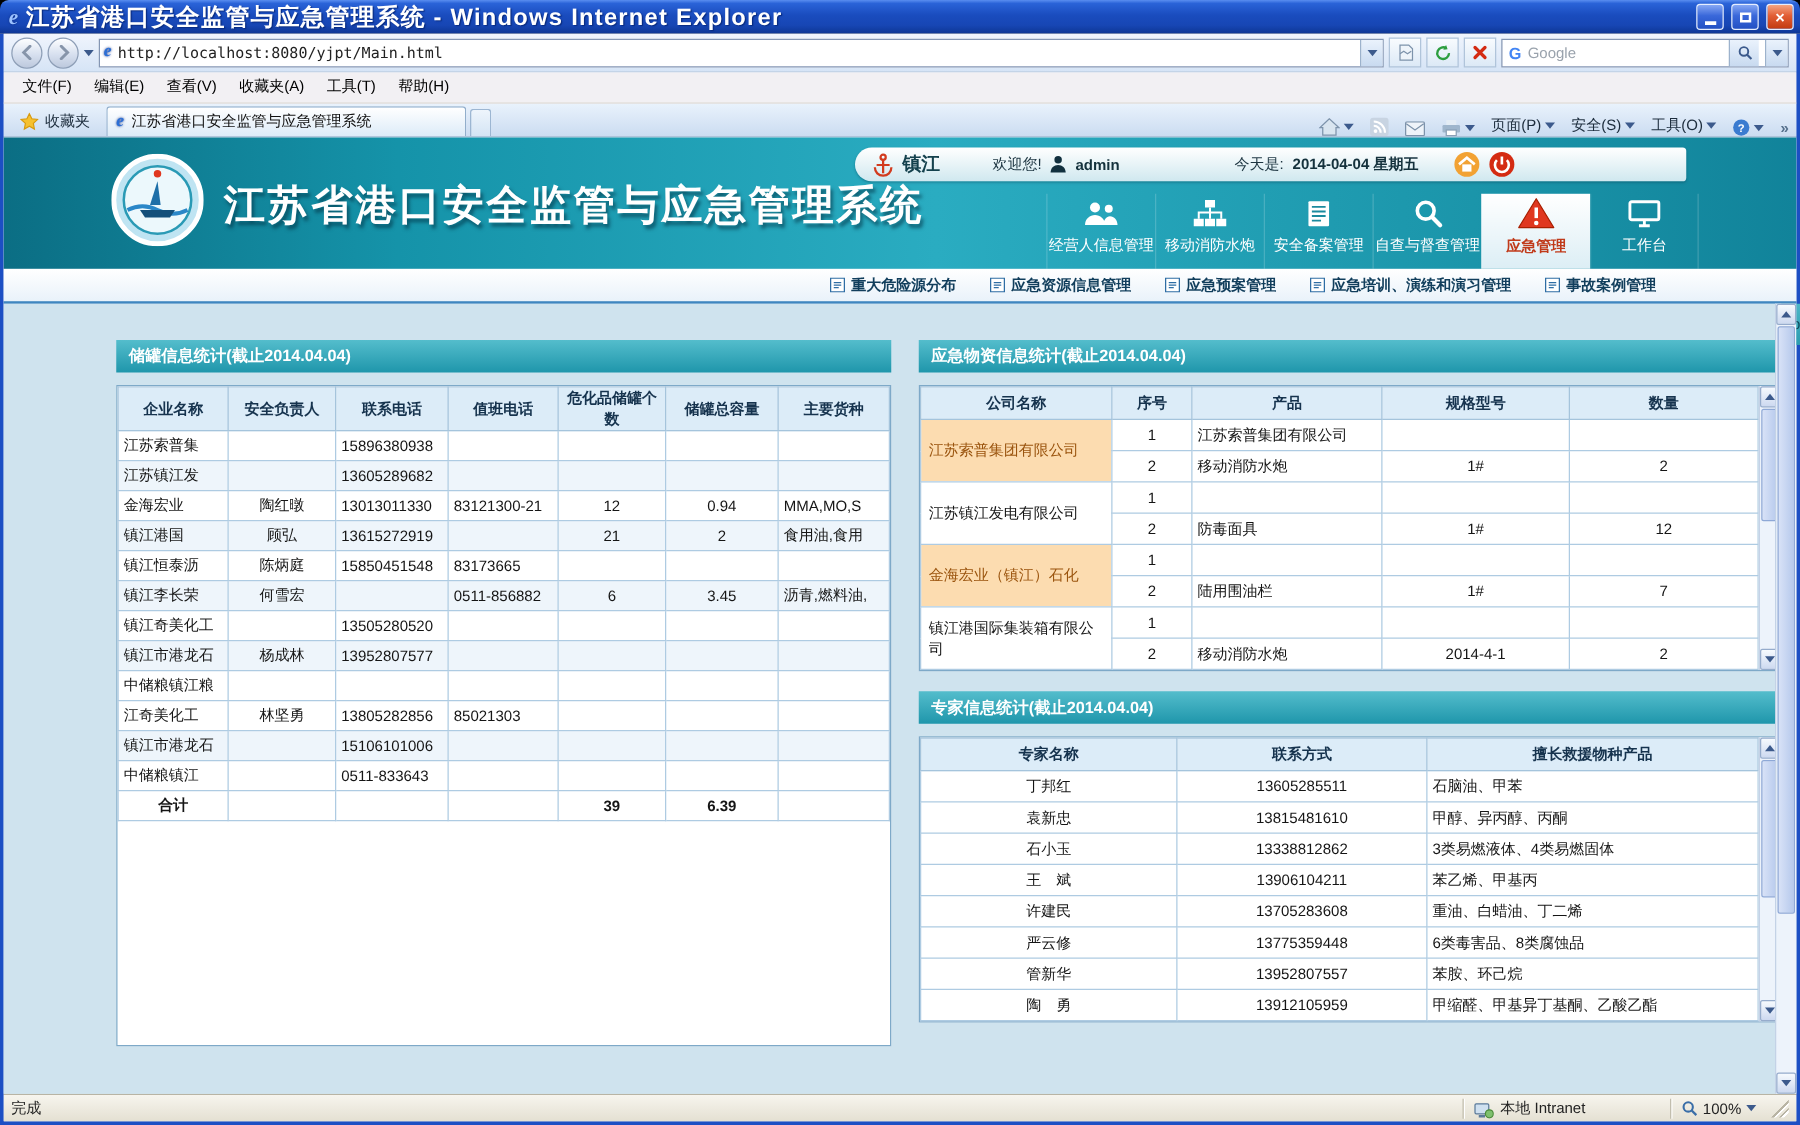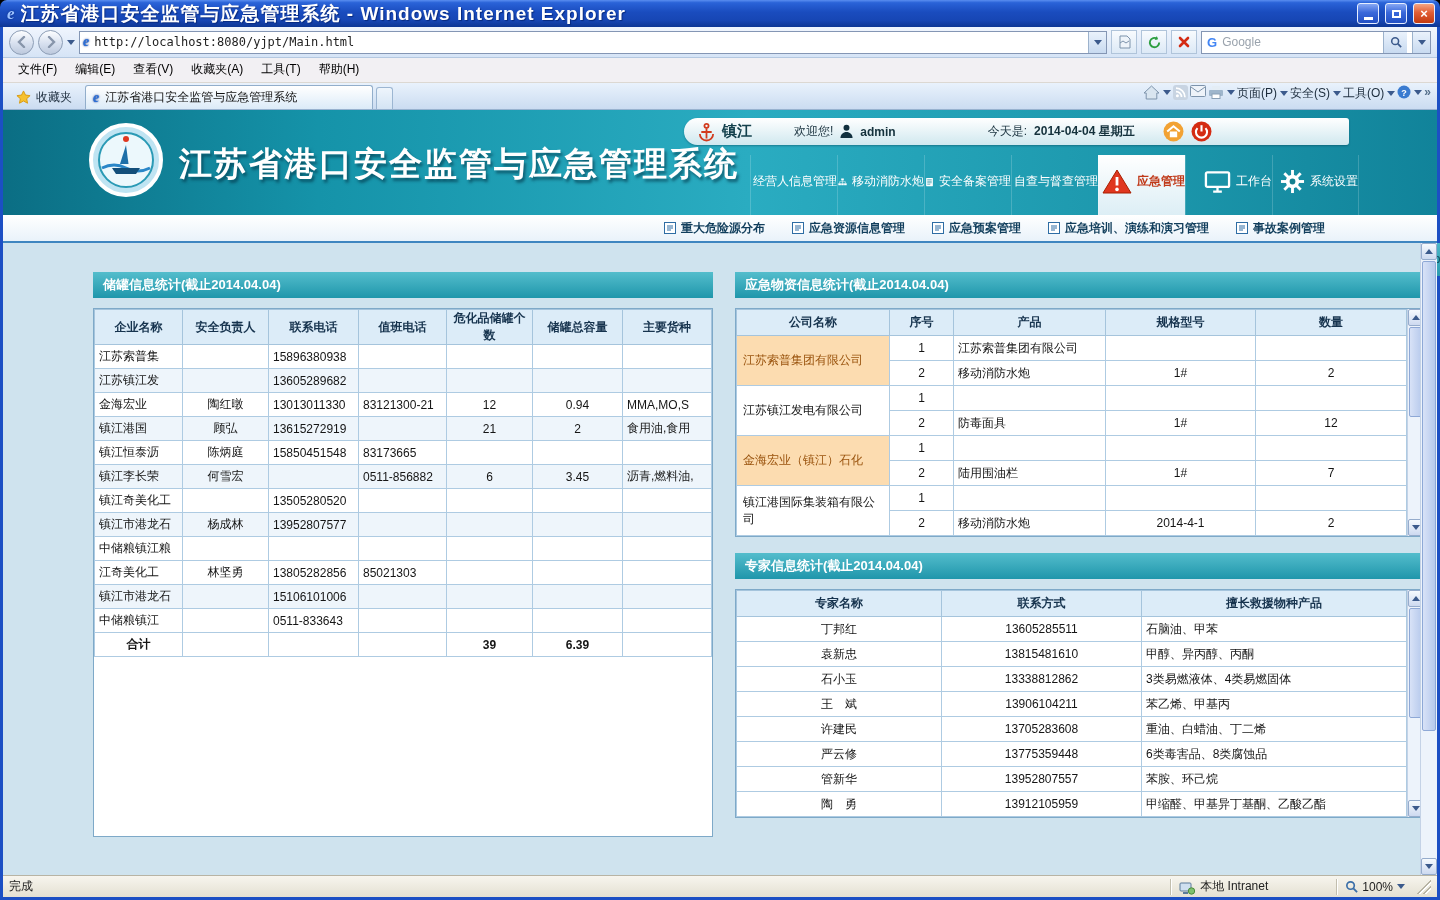--- a/index.html
+++ b/index.html
@@ -35,37 +35,37 @@
   
   .menubar{height:25px;background:#f2f0f3;display:flex;align-items:flex-start;padding-left:6px;border-bottom:1px solid #dcd8d2;flex:0 0 auto}
   .menubar span{padding:3px 9px;color:#000}
 
   
   .tabbar{height:27px;background:linear-gradient(#e9f2fc,#cbdcf1);display:flex;align-items:flex-end;padding:0 4px;border-bottom:1px solid #98b2cf;flex:0 0 auto}
   .favbtn{display:flex;align-items:center;gap:5px;padding:0 9px;height:24px;color:#1c2c3c}
   .tab{width:288px;height:24px;background:linear-gradient(#ffffff,#dcebf8);border:1px solid #92aecb;border-bottom:none;border-radius:3px 3px 0 0;display:flex;align-items:center;gap:6px;padding:0 7px;margin-left:4px}
   .tab .ttl{white-space:nowrap;overflow:hidden;color:#111}
   .tabstub{width:17px;height:22px;background:linear-gradient(#eef5fc,#d4e4f4);border:1px solid #9cb6d2;border-bottom:none;border-radius:3px 3px 0 0;margin-left:3px}
-  .tabbar-right{margin-left:auto;display:flex;align-items:flex-start;gap:2px;height:24px;padding-right:2px}
+  .tabbar-right{margin-left:auto;display:flex;align-items:flex-end;gap:13px;height:24px;padding-right:2px}
   .tb-item{display:flex;align-items:center;gap:3px;color:#1c2c3c}
 
   
   .page{flex:1;display:flex;flex-direction:column;min-height:0;background:#cfe3ee}
   .page-header{height:105px;flex:0 0 auto;position:relative;background:linear-gradient(90deg,#0b6e84 0%,#1593a9 22%,#2aacc1 52%,#1b95aa 82%,#11839a 100%)}
   .logo{position:absolute;left:86px;top:13px}
   .site-title{position:absolute;left:176px;top:32px;font-size:33px;font-weight:bold;color:#fff;letter-spacing:2px;text-shadow:2px 3px 3px rgba(0,48,66,.6);white-space:nowrap}
   .user-strip{position:absolute;top:8px;right:88px;width:665px;height:27px;display:flex;align-items:center;background:linear-gradient(#ffffff,#d0e8ef);border-radius:14px 3px 3px 14px;padding:0 12px 0 14px;gap:7px;box-shadow:0 1px 2px rgba(0,40,60,.35)}
   .region{font-size:15px;font-weight:bold;color:#14414d}
   .u-txt{color:#1c3440}
   .u-bold{color:#14313c;font-weight:bold}
   .spacer1{width:28px}.spacer2{width:78px}.spacer3{width:14px}
   .roundbtn{width:21px;height:21px;border-radius:50%;display:flex;align-items:center;justify-content:center}
 
   .main-nav{position:absolute;right:78px;bottom:0;height:60px;display:flex}
-  .nav-item{width:87px;display:flex;flex-direction:row;align-items:center;justify-content:flex-end;padding-bottom:7px;gap:5px;border-left:1px solid rgba(255,255,255,.18);cursor:pointer}
+  .nav-item{width:87px;display:flex;flex-direction:column;align-items:center;justify-content:center;padding-bottom:7px;gap:5px;border-left:1px solid rgba(255,255,255,.18);cursor:pointer}
   .nav-item:last-child{border-right:1px solid rgba(255,255,255,.18)}
   .nav-item .lbl{font-size:12px;color:#fff;white-space:nowrap}
   .nav-item.active{background:linear-gradient(#ffffff,#dceef5)}
   .nav-item.active .lbl{color:#c03a1a;font-weight:bold}
 
   .subnav{height:28px;flex:0 0 auto;background:linear-gradient(#ffffff,#e9f2fa);border-bottom:2px solid #3f86c0;display:flex;align-items:center;justify-content:flex-end;gap:27px;padding-right:112px}
   .subnav-item{display:flex;align-items:center;gap:5px;color:#113e5c;font-weight:bold;cursor:pointer;white-space:nowrap}
 
   .page-body{flex:1;position:relative;min-height:0}
   .content-main{position:absolute;left:0;top:0;right:17px;bottom:0;display:flex;flex-direction:row}
@@ -343,35 +343,20 @@
               </svg>
             <span class="lbl">应急管理</span>
           </div>
           <div class="nav-item">
             <svg width="27" height="24" viewBox="0 0 28 24">
                 <rect x="2" y="2" width="24" height="15" rx="1.5" fill="none" stroke="#fff" stroke-width="2.4"></rect>
                 <path d="M9.5 22h9M14 17.5V22" stroke="#fff" stroke-width="2.4"></path>
               </svg>
             <span class="lbl">工作台</span>
           </div>
-          <div class="nav-item">
-            <svg width="25" height="25" viewBox="0 0 26 26">
-                <g fill="#fff">
-                  <rect x="11.5" y="1" width="3" height="24"></rect>
-                  <rect x="1" y="11.5" width="24" height="3"></rect>
-                  <g transform="rotate(45 13 13)">
-                    <rect x="11.5" y="1" width="3" height="24"></rect>
-                    <rect x="1" y="11.5" width="24" height="3"></rect>
-                  </g>
-                  <circle cx="13" cy="13" r="7"></circle>
-                </g>
-                <circle cx="13" cy="13" r="3" fill="#15808f"></circle>
-              </svg>
-            <span class="lbl">系统设置</span>
-          </div>
         </div>
       </div>
 
       <div class="subnav">
         <span class="subnav-item">
           <svg width="12" height="12">
               <rect x="0.5" y="0.5" width="11" height="11" fill="#fff" stroke="#2e6da4"></rect>
               <path d="M3 4h6M3 6h6M3 8h4" stroke="#2e6da4"></path>
             </svg>
           <span>重大危险源分布</span>

